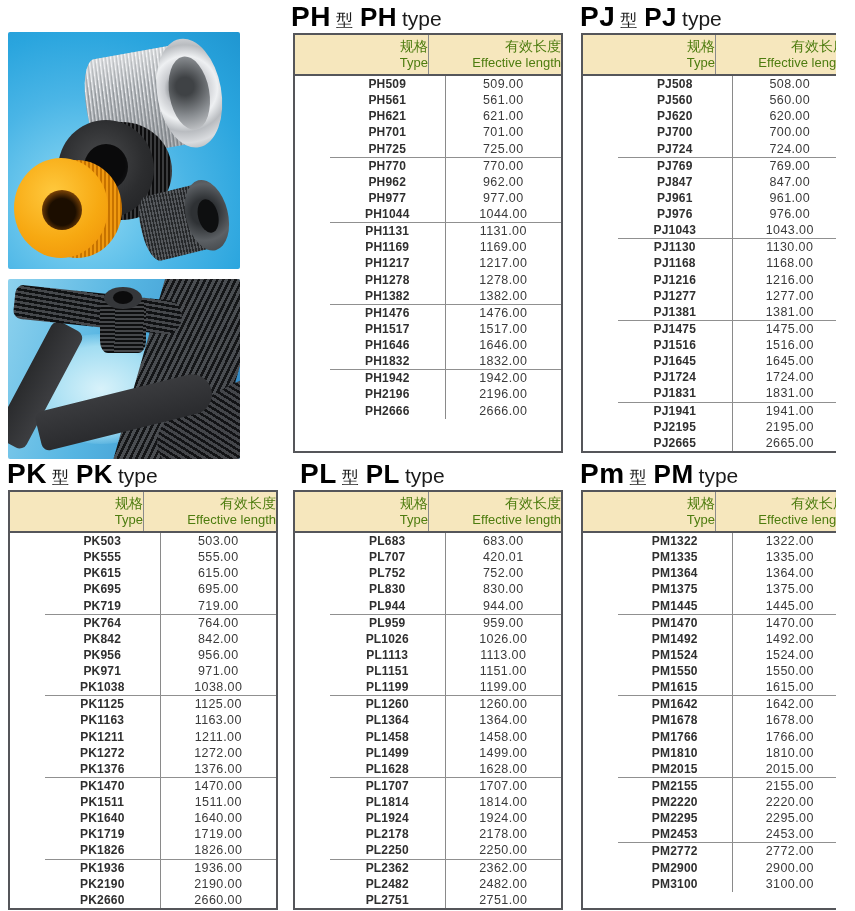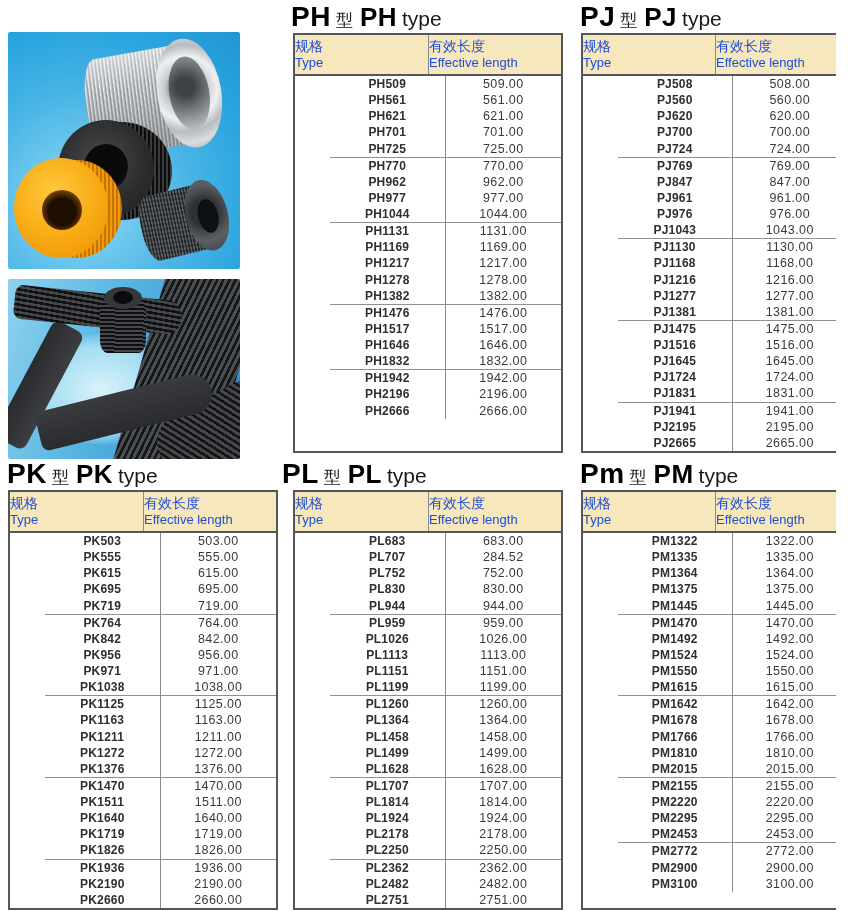--- a/index.html
+++ b/index.html
@@ -67,22 +67,22 @@
   .sec-title { position:absolute; white-space:nowrap; color:#000; height:30px; display:flex; align-items:baseline; }
   .t-big  { font-size:28px; font-weight:800; letter-spacing:.5px; }
   .t-zh   { font-size:17px; font-weight:400; margin:0 7px 0 5px; color:#1a1a1a; }
   .t-big2 { font-size:26px; font-weight:800; letter-spacing:.5px; }
   .t-en   { font-size:21px; font-weight:400; margin-left:5px; color:#1a1a1a; }
 
   
   .spec-table { position:absolute; width:270px; height:420px; background:#fff;
     border:2px solid #55565a; display:flex; flex-direction:column; }
   .thead { display:flex; height:41px; flex:0 0 41px; background:#f6e7bd; border-bottom:2px solid #55565a; }
-  .th { flex:1 1 50%; display:flex; flex-direction:column; justify-content:center; align-items:flex-start;
-    color:#1d4ed8; line-height:1.3; }
+  .th { flex:1 1 50%; display:flex; flex-direction:column; justify-content:center; align-items:flex-end;
+    color:#4d7c0f; line-height:1.3; }
   .th .zh { font-size:14px; }
   .th .en { font-size:13px; }
   .th + .th { border-left:1px solid #8a8a8a; }
   .tbody { flex:1 1 auto; display:flex; flex-direction:column; }
   .group { border-bottom:1px solid #909090;margin-left:35px; }
   .group:last-child { border-bottom:none; }
   .row { display:flex; height:16.13px; }
   .cell { flex:1 1 50%; display:flex; align-items:center; justify-content:center; }
   .cell.spec { font-weight:bold; font-size:12px; color:#2f2f2f; border-right:1px solid #8a8a8a; letter-spacing:.2px; }
   .cell.len  { font-size:12.5px; color:#3a3a3a; letter-spacing:.4px; }
@@ -134,21 +134,21 @@
     <span class="t-zh">型</span>
     <span class="t-big2">PJ</span>
     <span class="t-en">type</span>
   </div>
   <div class="sec-title" style="left:7px; top:458px;">
     <span class="t-big">PK</span>
     <span class="t-zh">型</span>
     <span class="t-big2">PK</span>
     <span class="t-en">type</span>
   </div>
-  <div class="sec-title" style="left:282px; top:458px;">
+  <div class="sec-title" style="left:300px; top:458px;">
     <span class="t-big">PL</span>
     <span class="t-zh">型</span>
     <span class="t-big2">PL</span>
     <span class="t-en">type</span>
   </div>
   <div class="sec-title" style="left:580px; top:458px;">
     <span class="t-big">Pm</span>
     <span class="t-zh">型</span>
     <span class="t-big2">PM</span>
     <span class="t-en">type</span>
@@ -509,21 +509,21 @@
       </div>
     </div>
     <div class="tbody">
         <div class="group">
           <div class="row">
             <div class="cell spec">PL683</div>
             <div class="cell len">683.00</div>
           </div>
           <div class="row">
             <div class="cell spec">PL707</div>
-            <div class="cell len">284.52</div>
+            <div class="cell len">420.01</div>
           </div>
           <div class="row">
             <div class="cell spec">PL752</div>
             <div class="cell len">752.00</div>
           </div>
           <div class="row">
             <div class="cell spec">PL830</div>
             <div class="cell len">830.00</div>
           </div>
           <div class="row">

